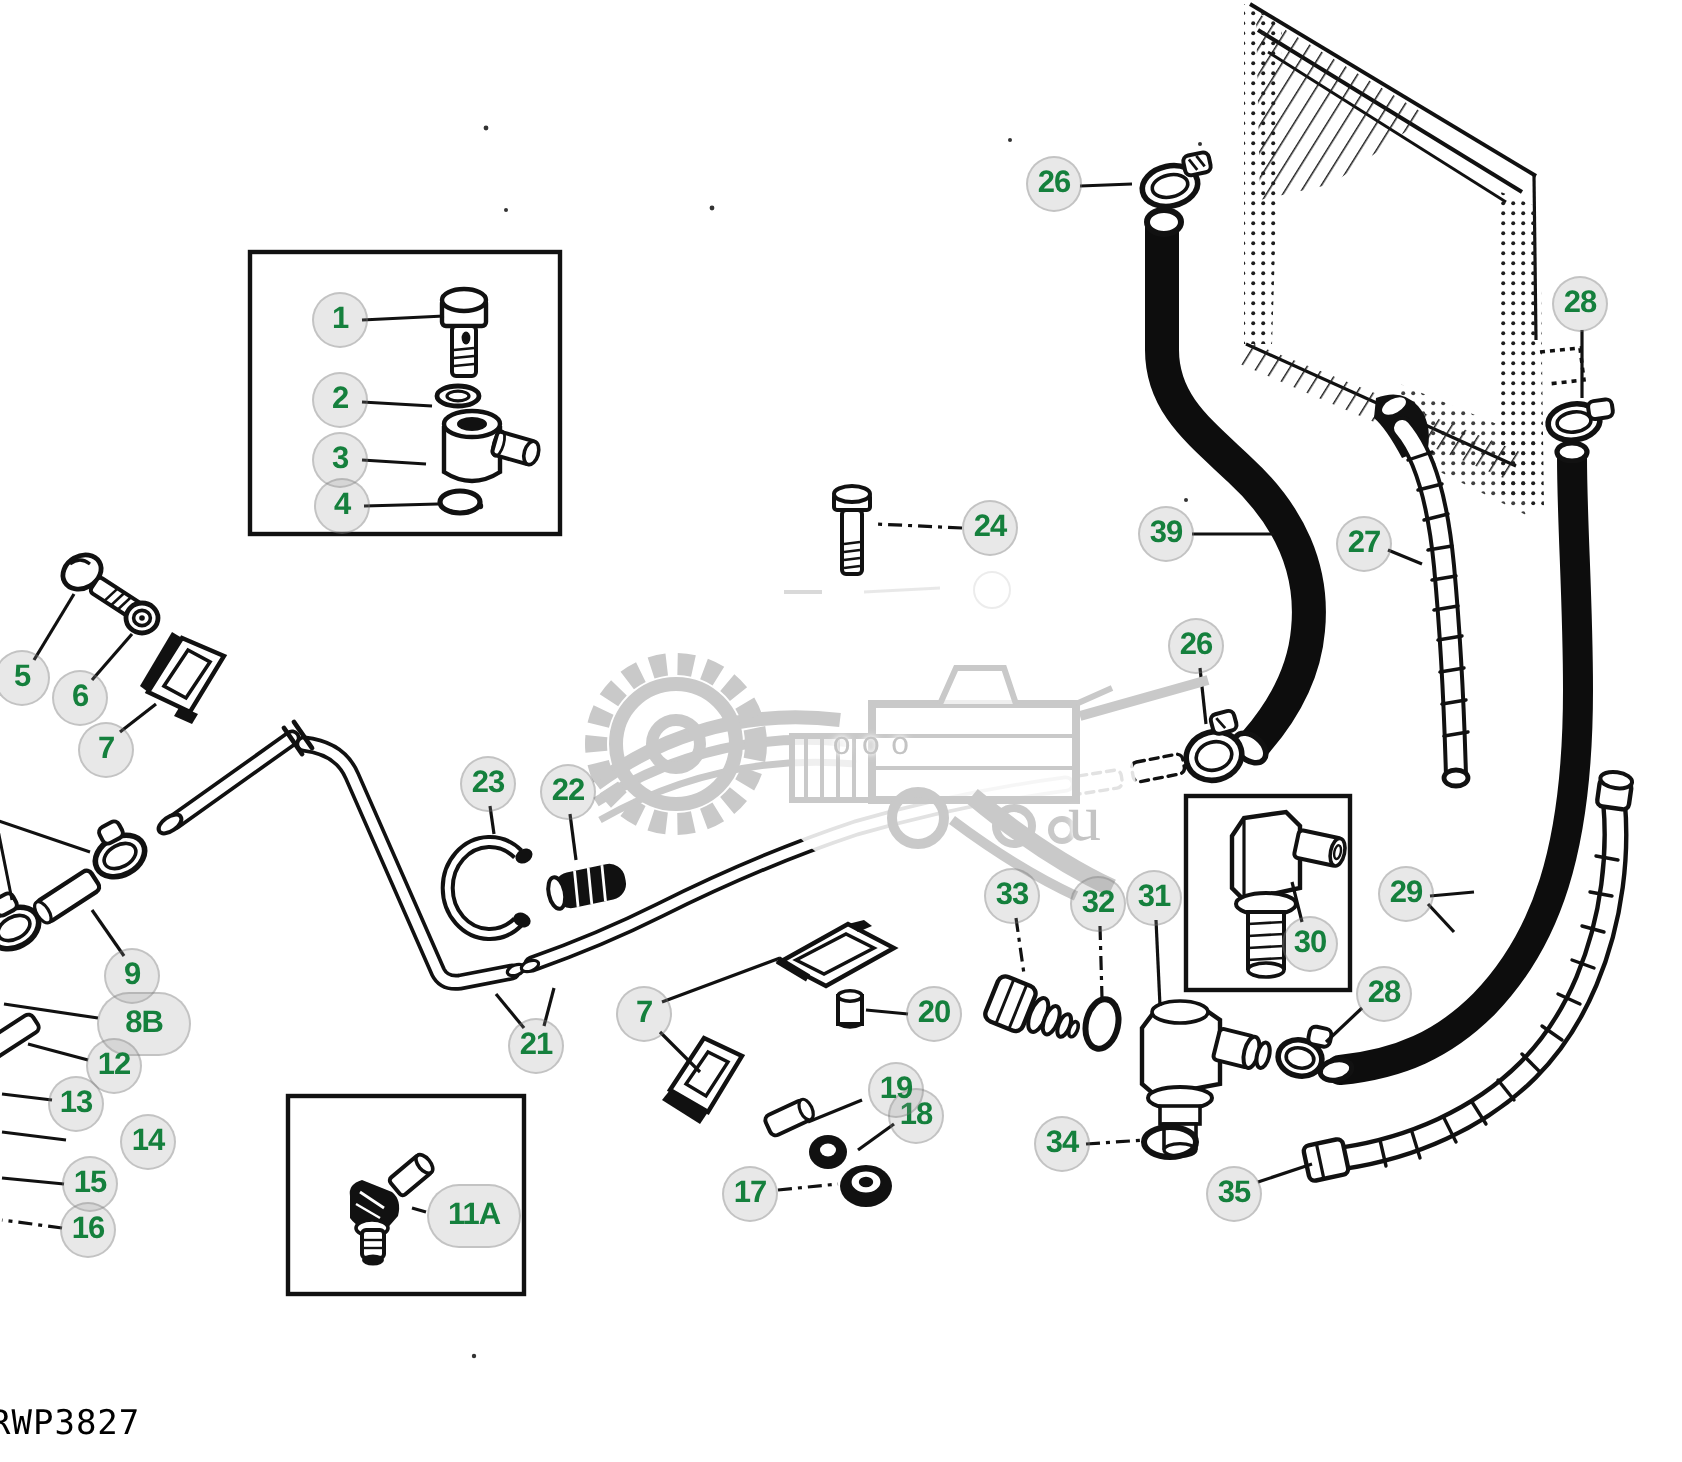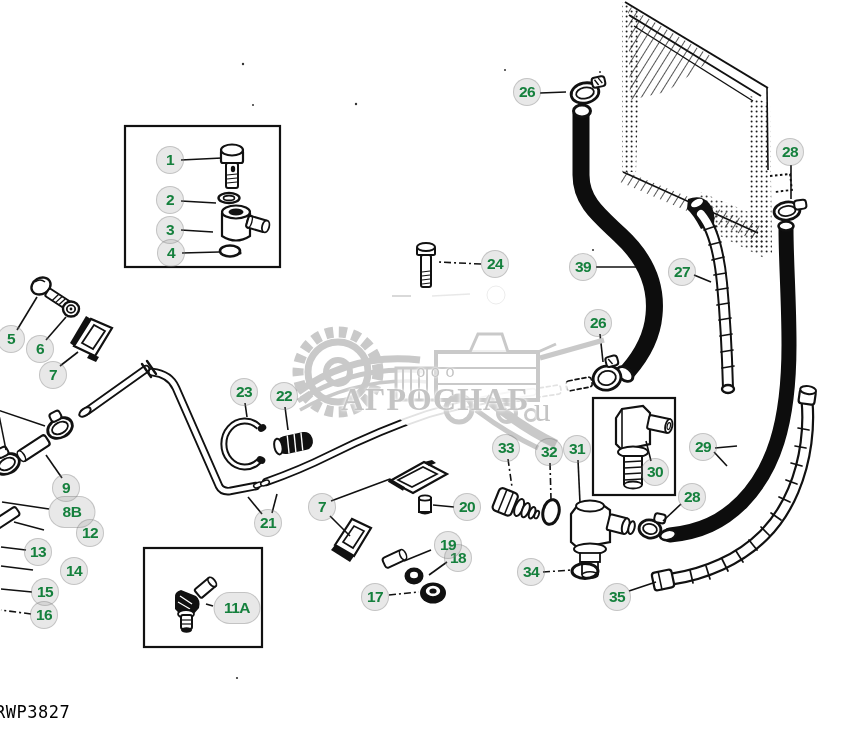--- a/index.html
+++ b/index.html
@@ -462,34 +462,33 @@
         <circle cx="531" cy="415" r="5.5" stroke-width="3"></circle>
         <line x1="540" y1="358" x2="604" y2="340" stroke-width="5"></line>
         <line x1="538" y1="352" x2="556" y2="344" stroke-width="3"></line>
       </g>
 
       <path d="M486,398 Q522,428 556,444" stroke-width="9"></path>
       <path d="M476,410 Q508,434 538,448" stroke-width="5"></path>
     </g>
   </svg>
   <div class="wm-text" id="wm-ooo">ооо</div>
-  <div class="wm-text" id="wm-main">АГРОСНАБ</div>
   <div class="wm-text" id="wm-u">u</div>
 
   <div id="labels">
       <div class="callout" style="left: 170px; top: 160px;">1</div>
       <div class="callout" style="left: 170px; top: 200px;">2</div>
       <div class="callout" style="left: 170px; top: 230px;">3</div>
       <div class="callout" style="left: 171px; top: 253px;">4</div>
       <div class="callout" style="left: 11px; top: 339px;">5</div>
       <div class="callout" style="left: 40px; top: 349px;">6</div>
       <div class="callout" style="left: 53px; top: 375px;">7</div>
       <div class="callout" style="left: 66px; top: 488px;">9</div>
       <div class="callout wide" style="left: 72px; top: 512px;">8B</div>
-      <div class="callout" style="left: 57px; top: 533px; margin-left: 33px;">12</div>
+      <div class="callout" style="left: 57px; top: 533px;">12</div>
       <div class="callout" style="left: 38px; top: 552px;">13</div>
       <div class="callout" style="left: 46px; top: 571px; margin-left: 28px;">14</div>
       <div class="callout" style="left: 45px; top: 592px;">15</div>
       <div class="callout" style="left: 44px; top: 615px;">16</div>
       <div class="callout" style="left: 375px; top: 597px;">17</div>
       <div class="callout" style="left: 458px; top: 558px;">18</div>
       <div class="callout" style="left: 448px; top: 545px;">19</div>
       <div class="callout" style="left: 467px; top: 507px;">20</div>
       <div class="callout" style="left: 268px; top: 523px;">21</div>
       <div class="callout" style="left: 284px; top: 396px;">22</div>

